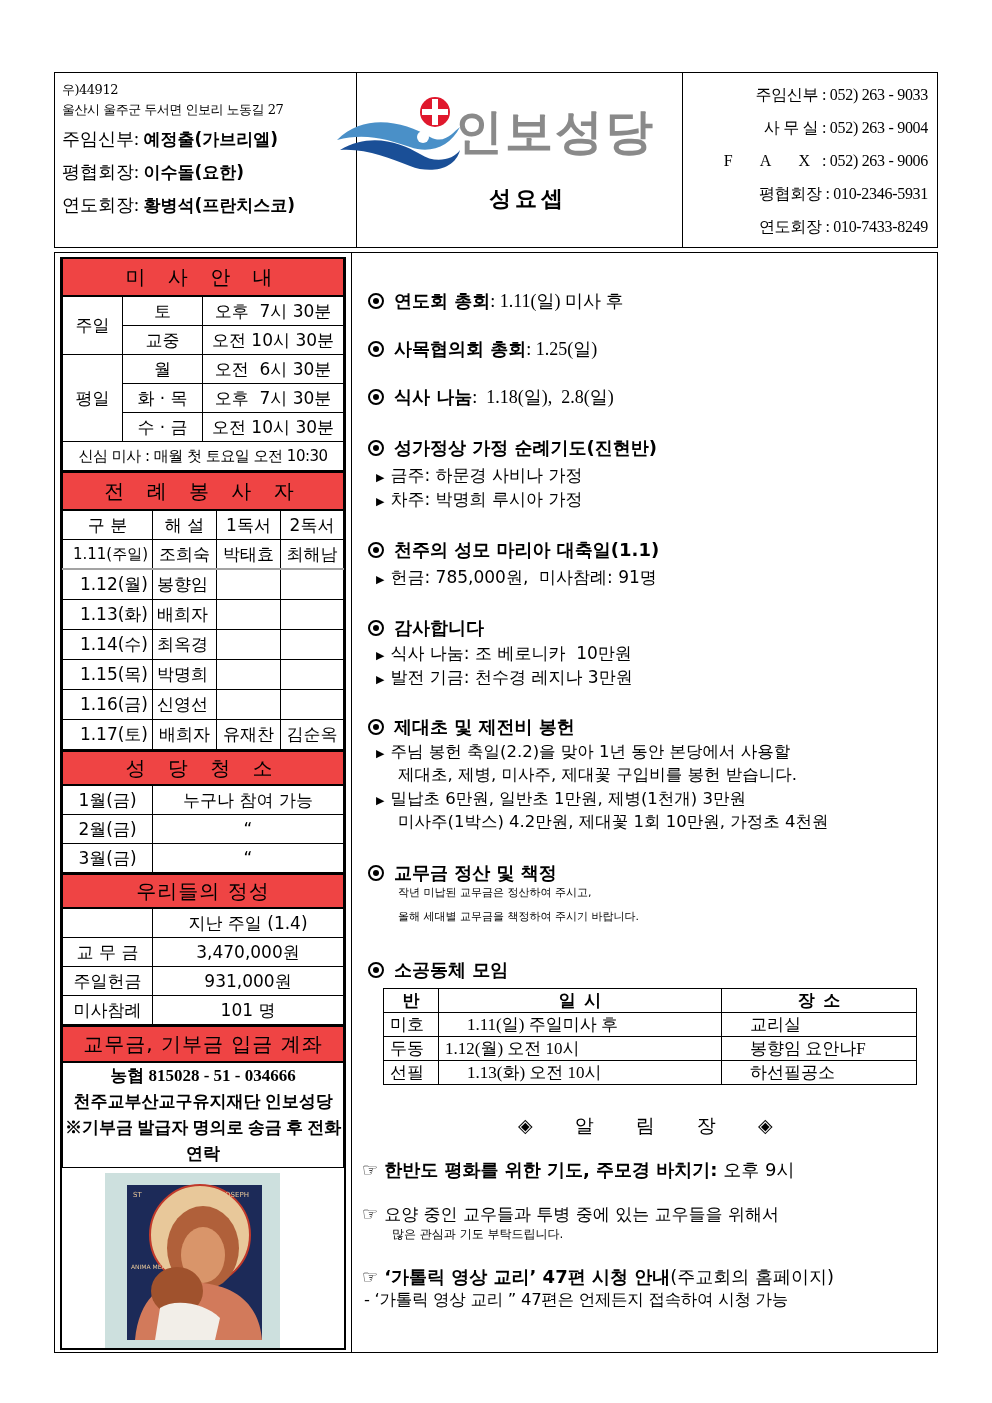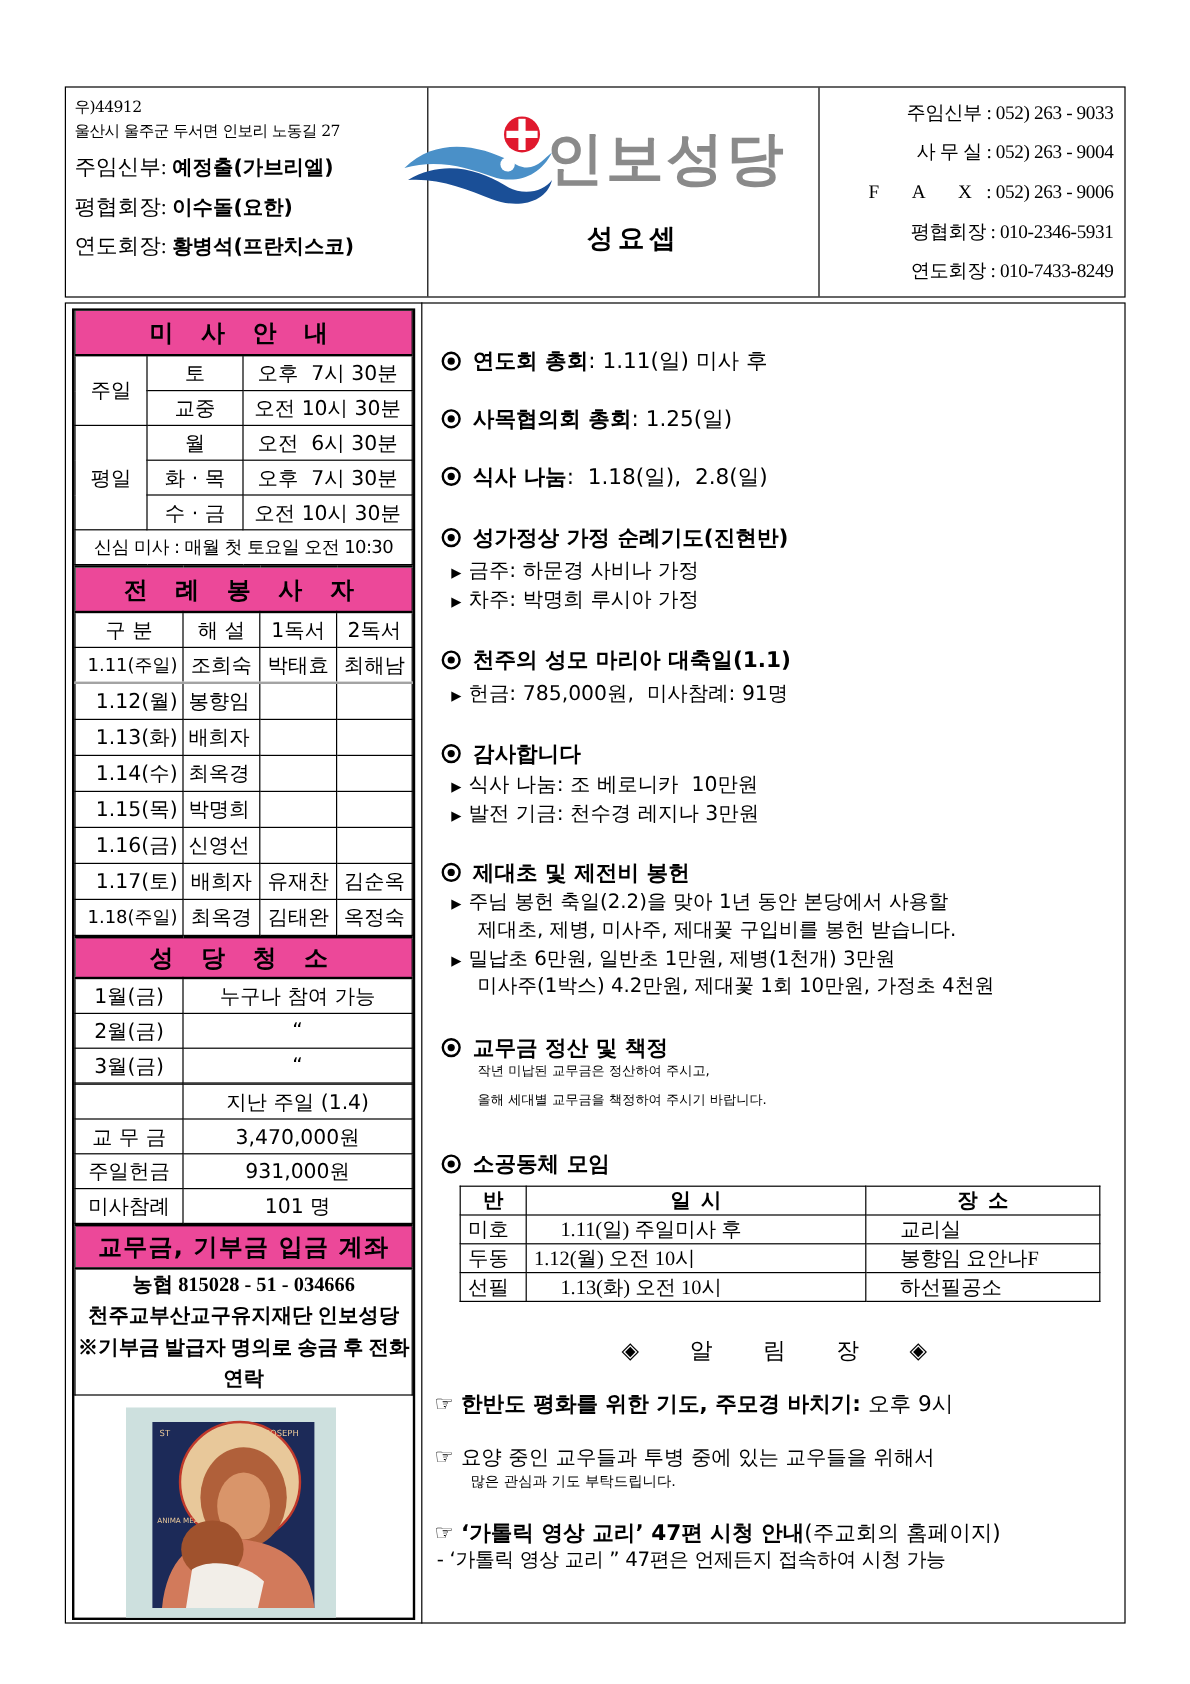--- a/index.html
+++ b/index.html
@@ -15,32 +15,32 @@
   #logo-text{left:455px;top:100px;font-size:48px;font-weight:bold;color:#8a8a8a;letter-spacing:2px;font-family:"DejaVu Sans",sans-serif;}
   #subtitle{left:489px;top:184px;font-size:22px;font-weight:bold;letter-spacing:4px;}
   #hdr-right{left:688px;top:78px;width:240px;}
   #hdr-right .row{font-family:"Liberation Serif","DejaVu Serif",serif;font-size:16px;height:33px;line-height:33px;text-align:right;white-space:nowrap;letter-spacing:-0.3px;}
   
   #body-box{left:54px;top:252px;width:884px;height:1101px;border:1px solid #000;box-sizing:border-box;}
   #colsep{left:351px;top:252px;width:1px;height:1101px;background:#000;}
   #leftpanel{left:60px;top:257px;width:286px;height:1093px;border:2px solid #000;box-sizing:border-box;}
   table.lt{border-collapse:collapse;width:100%;table-layout:fixed;font-family:"DejaVu Sans",sans-serif;}
   table.lt td{border:1px solid #000;text-align:center;padding:0;font-size:17px;white-space:nowrap;overflow:hidden;}
-  .sechead{background:#ec4899;font-weight:bold;font-size:20px !important;letter-spacing:8px;height:36px;border-top:2px solid #000 !important;border-bottom:2px solid #000 !important;}
+  .sechead{background:#ef4444;font-weight:normal;font-size:20px !important;letter-spacing:8px;height:36px;border-top:2px solid #000 !important;border-bottom:2px solid #000 !important;}
   .r29 td{height:28px;}
   .r30 td{height:29px;}
   .right{text-align:right !important;padding-right:4px !important;}
   .left{text-align:left !important;padding-left:4px !important;}
   .acct{font-family:"Liberation Serif","DejaVu Serif",serif;font-size:17px;line-height:26px;text-align:center;font-weight:bold;}
   #icon-img{left:105px;top:1173px;width:175px;height:175px;background:#cde0de;}
   
   #rc{left:368px;top:283px;width:565px;}
   .item{position:absolute;left:0;white-space:nowrap;}
   .h{font-size:18px;font-weight:bold;}
-  .h .n{font-weight:normal;}
+  .h .n{font-weight:normal;font-family:Liberation Serif, serif;}
   .bul{display:inline-block;width:16px;height:16px;border:2px solid #000;border-radius:50%;box-sizing:border-box;position:relative;vertical-align:-2px;margin-right:10px;}
   .bul::after{content:"";position:absolute;left:3px;top:3px;width:6px;height:6px;background:#000;border-radius:50%;}
   .sub{font-size:17px;padding-left:8px;}
   .sub .tri{font-size:11px;margin-right:6px;}
   .ind{padding-left:30px;font-size:11px;}
   table.sg{border-collapse:collapse;font-family:"Liberation Serif","DejaVu Serif",serif;font-size:17px;}
   table.sg td{border:1px solid #000;height:22px;padding:0 6px;white-space:nowrap;}
   .center{text-align:center;}
   .notice-title{font-size:19px;letter-spacing:10px;}
   .hand{font-size:18px;margin-right:6px;}
@@ -175,26 +175,20 @@
           <td class="left">신영선</td>
           <td></td>
           <td></td>
         </tr>
     <tr class="r30">
           <td class="right">1.17(토)</td>
           <td>배희자</td>
           <td>유재찬</td>
           <td>김순옥</td>
         </tr>
-    <tr class="r30">
-          <td class="right" style="font-size:15px">1.18(주일)</td>
-          <td>최옥경</td>
-          <td>김태완</td>
-          <td>옥정숙</td>
-        </tr>
   </tbody>
     </table>
 
   <table class="lt">
     <colgroup>
         <col style="width:90px">
         <col>
       </colgroup>
     <tbody>
         <tr>
@@ -214,20 +208,23 @@
         </tr>
   </tbody>
     </table>
 
   <table class="lt">
     <colgroup>
         <col style="width:90px">
         <col>
       </colgroup>
     <tbody>
+        <tr>
+          <td colspan="2" class="sechead" style="letter-spacing:1px;height:32px">우리들의 정성</td>
+        </tr>
     <tr class="r29">
           <td></td>
           <td>지난 주일 (1.4)</td>
         </tr>
     <tr class="r29">
           <td>교 무 금</td>
           <td>3,470,000원</td>
         </tr>
     <tr class="r29">
           <td>주일헌금</td>

